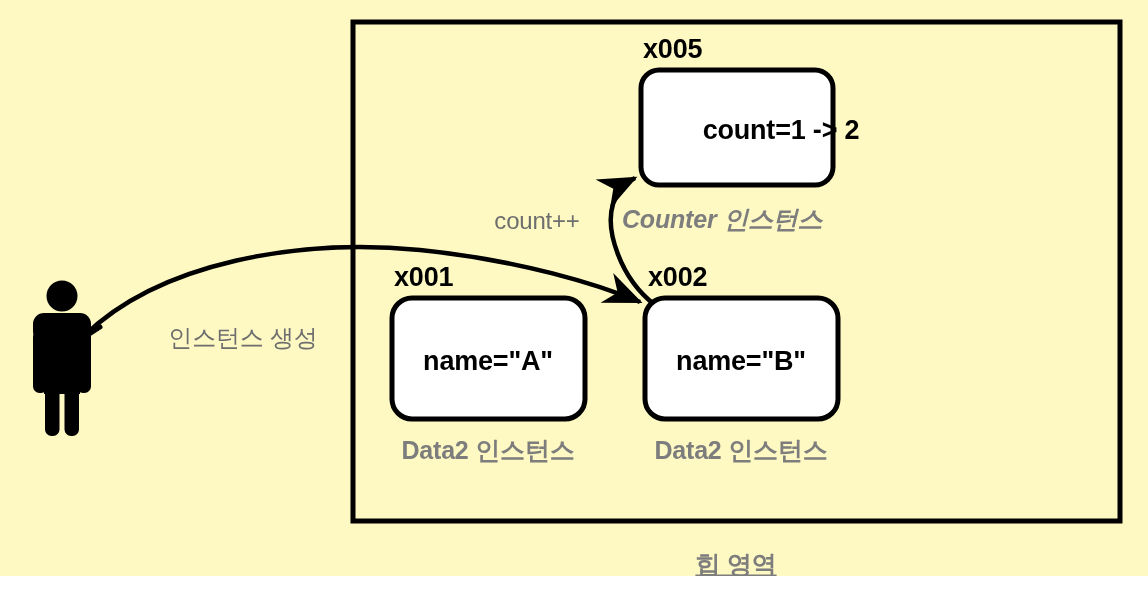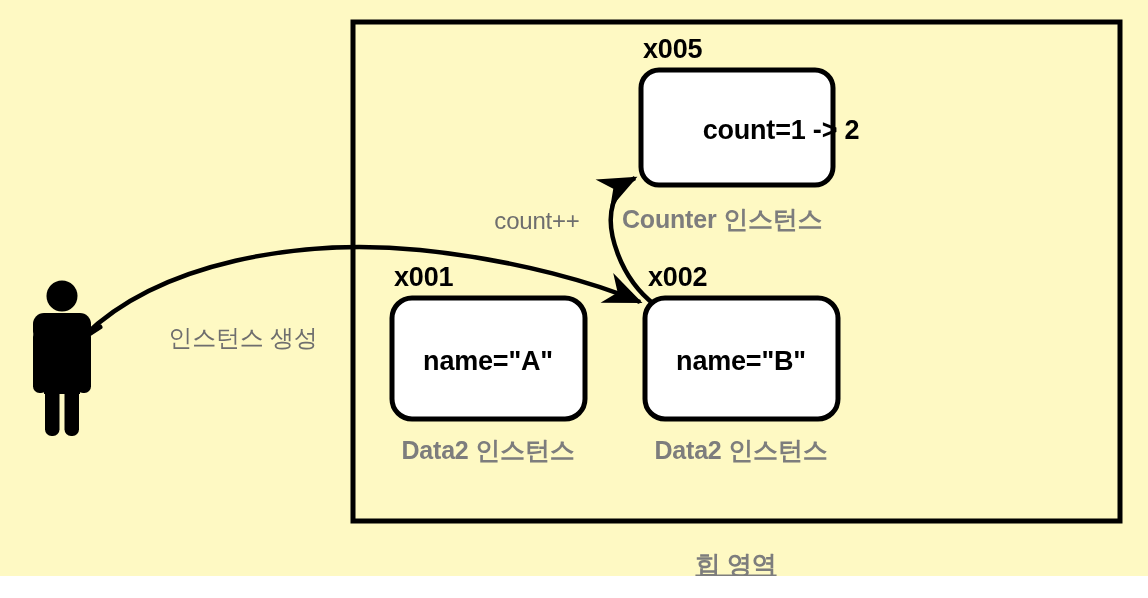--- a/index.html
+++ b/index.html
@@ -93,21 +93,21 @@
 
     <rect x="392" y="298" width="193" height="121" rx="20" ry="20" fill="#ffffff" stroke="#000000" stroke-width="5"></rect>
 
     <rect x="645" y="298" width="193" height="121" rx="20" ry="20" fill="#ffffff" stroke="#000000" stroke-width="5"></rect>
   </svg>
 
   <div class="txt addr-label" style="left:643px; top:36px;">x005</div>
 
   <div class="txt box-value center" style="left:737px; top:130px;margin-left:44px;">count=1 -&gt; 2</div>
 
-  <div class="txt caption" style="left:622px; top:207px;">Counter 인스턴스</div>
+  <div class="txt caption" style="left:622px; top:207px;font-style:italic;">Counter 인스턴스</div>
 
   <div class="txt edge-label center" style="left:537px; top:221px;">count++</div>
 
   <div class="txt addr-label" style="left:394px; top:264px;text-align:center;">x001</div>
 
   <div class="txt box-value center" style="left:488px; top:361px;">name="A"</div>
 
   <div class="txt caption center" style="left:488px; top:450px;">Data2 인스턴스</div>
 
   <div class="txt addr-label" style="left:648px; top:264px;">x002</div>

